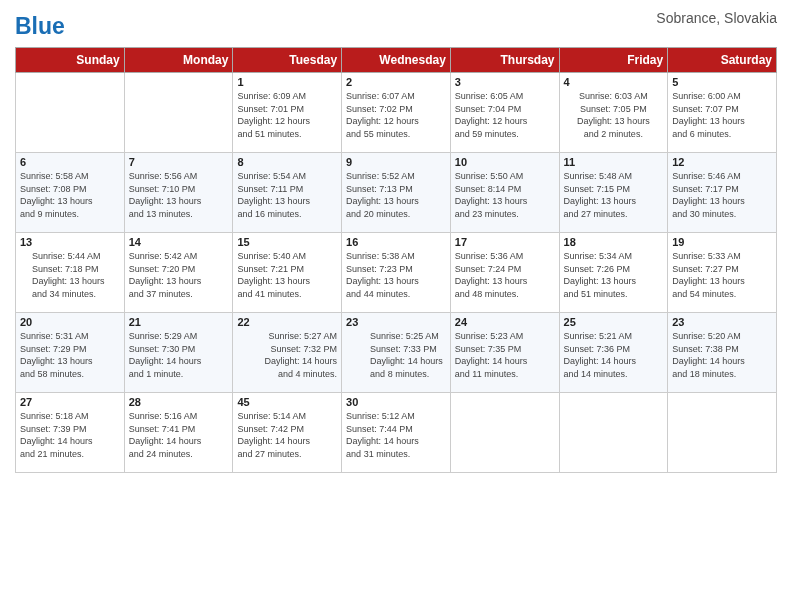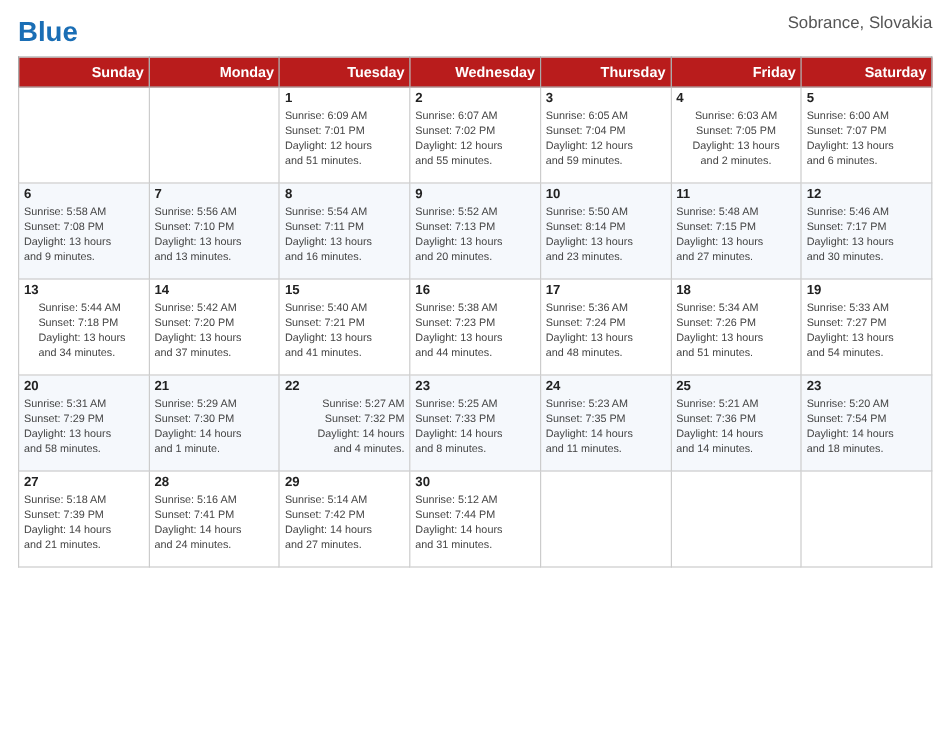--- a/index.html
+++ b/index.html
@@ -289,21 +289,21 @@
           </td>
           <td>
             <span class="day-number">22</span>
             <div class="day-info" style="white-space: pre-line; text-align: right;">Sunrise: 5:27 AM
 Sunset: 7:32 PM
 Daylight: 14 hours
 and 4 minutes.</div>
           </td>
           <td>
             <span class="day-number">23</span>
-            <div class="day-info" style="white-space: pre-line;">Sunrise: 5:25 AM
+            <div class="day-info" style="white-space: pre-line; margin-left: 24px;">Sunrise: 5:25 AM
 Sunset: 7:33 PM
 Daylight: 14 hours
 and 8 minutes.</div>
           </td>
           <td>
             <span class="day-number">24</span>
             <div class="day-info" style="white-space: pre-line;">Sunrise: 5:23 AM
 Sunset: 7:35 PM
 Daylight: 14 hours
 and 11 minutes.</div>
@@ -311,42 +311,42 @@
           <td>
             <span class="day-number">25</span>
             <div class="day-info" style="white-space: pre-line;">Sunrise: 5:21 AM
 Sunset: 7:36 PM
 Daylight: 14 hours
 and 14 minutes.</div>
           </td>
           <td>
             <span class="day-number">23</span>
             <div class="day-info" style="white-space: pre-line;">Sunrise: 5:20 AM
-Sunset: 7:54 PM
+Sunset: 7:38 PM
 Daylight: 14 hours
 and 18 minutes.</div>
           </td>
         </tr>
         <tr>
           <td>
             <span class="day-number">27</span>
             <div class="day-info" style="white-space: pre-line;">Sunrise: 5:18 AM
 Sunset: 7:39 PM
 Daylight: 14 hours
 and 21 minutes.</div>
           </td>
           <td>
             <span class="day-number">28</span>
             <div class="day-info" style="white-space: pre-line;">Sunrise: 5:16 AM
 Sunset: 7:41 PM
 Daylight: 14 hours
 and 24 minutes.</div>
           </td>
           <td>
-            <span class="day-number">29</span>
+            <span class="day-number">45</span>
             <div class="day-info" style="white-space: pre-line;">Sunrise: 5:14 AM
 Sunset: 7:42 PM
 Daylight: 14 hours
 and 27 minutes.</div>
           </td>
           <td>
             <span class="day-number">30</span>
             <div class="day-info" style="white-space: pre-line;">Sunrise: 5:12 AM
 Sunset: 7:44 PM
 Daylight: 14 hours

